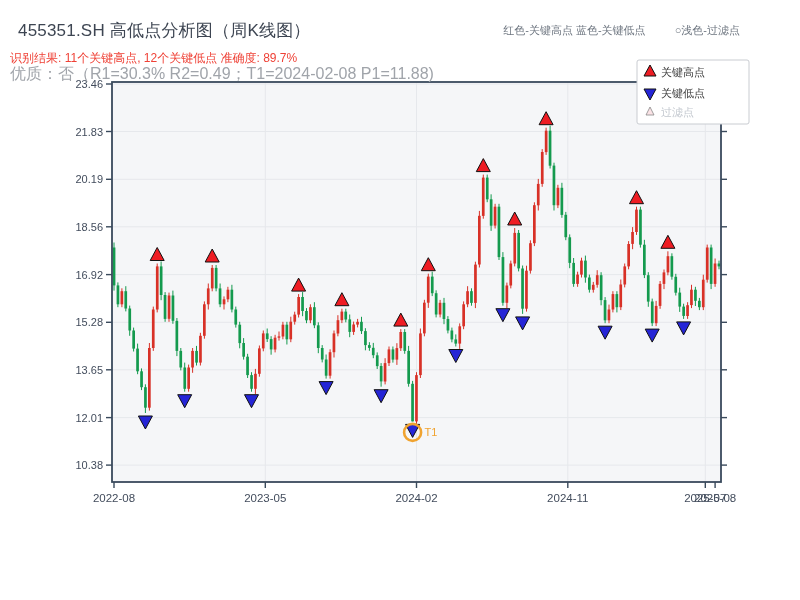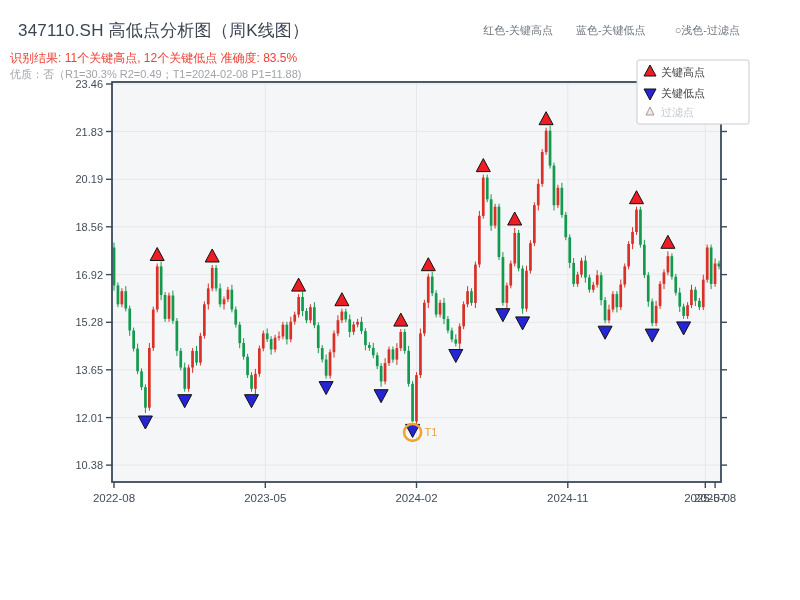--- a/index.html
+++ b/index.html
@@ -1,22 +1,22 @@
 <!DOCTYPE html>
 <html><head>
 <meta charset="utf-8">
 <style>
   html,body{margin:0;padding:0;background:#fff;}
   .screen{position:relative;width:800px;height:600px;background:#ffffff;overflow:hidden;
           font-family:"Liberation Sans","DejaVu Sans",sans-serif;}
   .page-title{position:absolute;left:18px;top:20px;font-size:17px;line-height:21px;font-weight:500;letter-spacing:.2px;}
   .result-line{position:absolute;left:10px;top:51px;font-size:12px;line-height:14px;}
-  .quality-line{position:absolute;left:10px;top:67px;font-size:11px;line-height:14px;z-index:3;}
+  .quality-line{position:absolute;left:10px;top:67px;font-size:16px;line-height:14px;z-index:3;}
   .top-legend{position:absolute;top:24px;right:60px;font-size:11px;line-height:13px;white-space:nowrap;}
-  .top-legend .tl2{margin-left:20px;}
+  .top-legend .tl2{}
   .top-legend .tl3{margin-left:26px;}
   #chart{position:absolute;left:0;top:0;width:800px;height:600px;}
   svg text{font-family:"Liberation Sans","DejaVu Sans",sans-serif;}
 </style>
 </head>
 <body>
 
 <div class="screen">
   <div id="chart"><svg width="800" height="600" viewBox="0 0 800 600">
         <rect x="112" y="82" width="609" height="400" fill="#f5f6f8"></rect>
@@ -425,21 +425,21 @@
           <path d="M 644 89 L 656 89 L 650 100 Z" fill="#2525d6" stroke="#111111" stroke-width="1"></path>
           <text x="661" y="97" font-size="11" fill="#3a3a3a">关键低点</text>
           <path d="M 646 115 L 654 115 L 650 107 Z" fill="#fbe3e6" stroke="#888888" stroke-width="0.8"></path>
           <text x="661" y="116" font-size="11" fill="#c3c8cf">过滤点</text>
         </g>
         <g>
           <circle cx="412.6" cy="432.4" r="8.5" fill="none" stroke="#f0a330" stroke-width="2.6"></circle>
           <text x="424.6" y="436.4" font-size="11" fill="#f0a330">T1</text>
         </g>
       </svg></div>
-  <div class="page-title" style="color: rgb(61, 69, 82);">347110.SH 高低点分析图（周K线图）</div>
-  <div class="result-line" style="color: rgb(239, 65, 54);">识别结果: 11个关键高点, 12个关键低点  准确度: 83.5%</div>
+  <div class="page-title" style="color: rgb(61, 69, 82);">455351.SH 高低点分析图（周K线图）</div>
+  <div class="result-line" style="color: rgb(239, 65, 54);">识别结果: 11个关键高点, 12个关键低点  准确度: 89.7%</div>
   <div class="quality-line" style="color: rgb(160, 164, 170);">优质：否（R1=30.3%  R2=0.49；T1=2024-02-08 P1=11.88)</div>
   <div class="top-legend" style="color: rgb(110, 118, 128);">
     <span class="tl1">红色-关键高点</span>
     <span class="tl2">蓝色-关键低点</span>
     <span class="tl3">○浅色-过滤点</span>
   </div>
 </div>
 
 </body></html>

